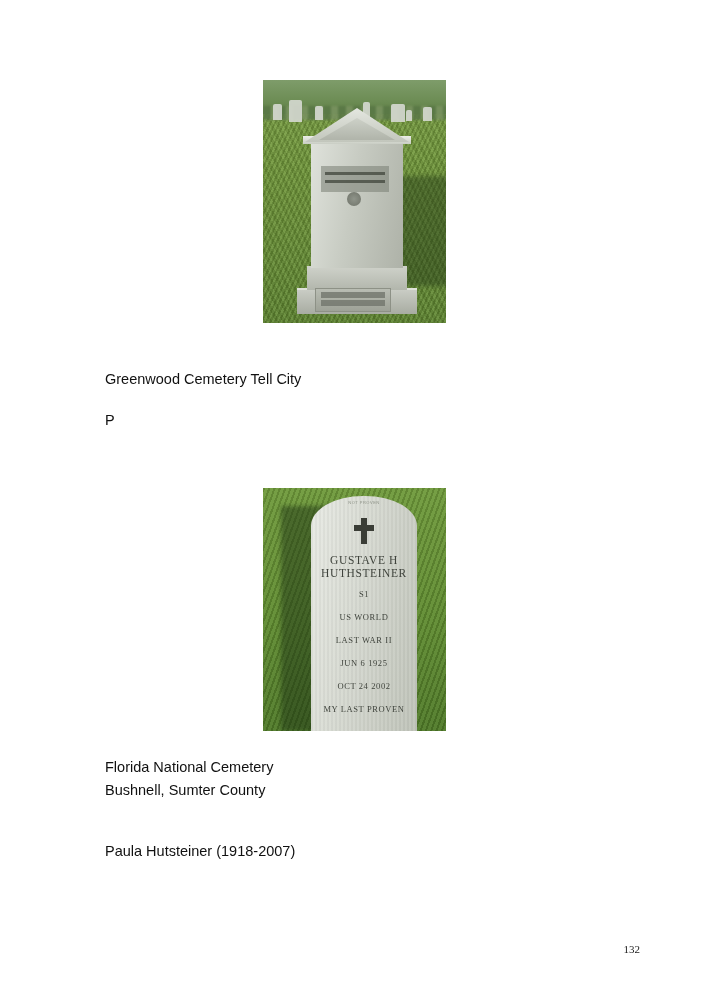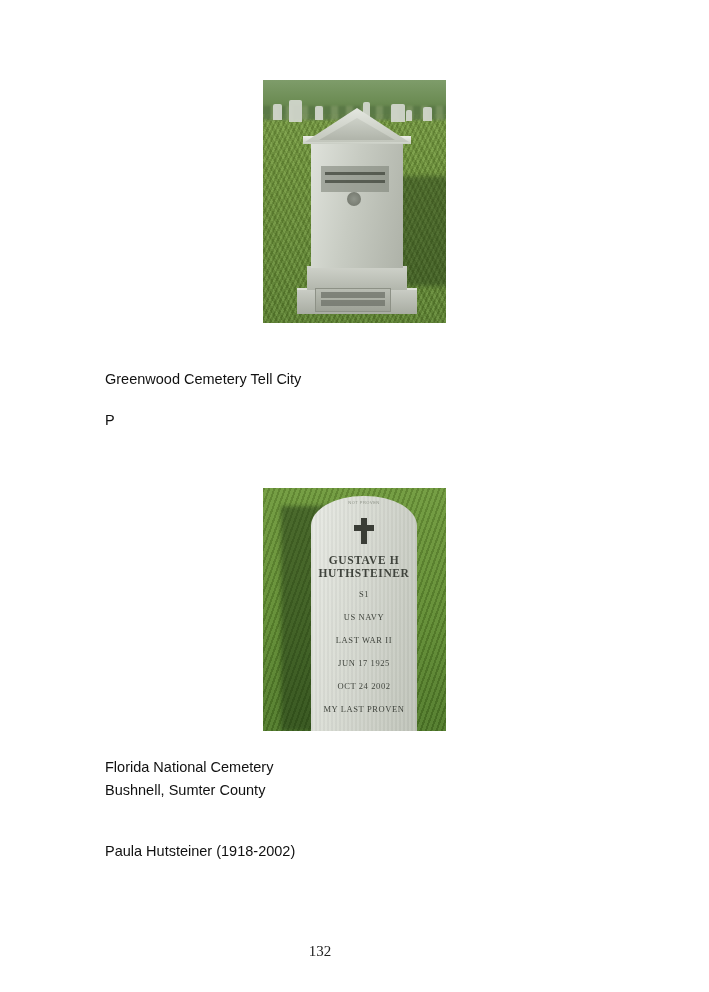--- a/index.html
+++ b/index.html
@@ -251,21 +251,21 @@
     left: 0; right: 0;
     top: 58px;
     text-align: center;
     color: #3f433c;
     font-family: "Liberation Serif", serif;
     letter-spacing: .6px;
   }
   .stone2-text .nm {
     font-size: 11.5px;
     line-height: 12.5px;
-    font-weight: bold;
+    font-weight: normal;
   }
   .stone2-text .sm {
     font-size: 8.5px;
     line-height: 15px;
     margin-top: 8px;
   }
 
   
   .caption {
     position: absolute;
@@ -280,23 +280,23 @@
   #caption-p     { top: 409px; }
   #caption-name1 { top: 449px; }
   #caption-two   { top: 756px; }
   #caption-name2 { top: 840px; }
 
   .page-number {
     position: absolute;
     left: 0;
     right: 0;
     top: 943px;
-    text-align: center;
+    text-align: right;
     font-family: "Liberation Serif", serif;
-    font-size: 15px;
+    font-size: 11px;
     color: #222;
   }
 </style>
 </head>
 <body>
 
 <div class="page">
 
   <div class="figure" id="figure-one">
     <div class="grass"></div>
@@ -332,29 +332,29 @@
     <div class="grass2"></div>
     <div class="stone2-shadow"></div>
     <div class="stone2">
       <div class="stone2-tex"></div>
       <div class="topmark">NOT PROVEN</div>
       <div class="cross"></div>
       <div class="stone2-text">
         <div class="nm">GUSTAVE H</div>
         <div class="nm">HUTHSTEINER</div>
         <div class="sm">S1</div>
-        <div class="sm">US NAVY</div>
+        <div class="sm">US WORLD</div>
         <div class="sm">LAST WAR II</div>
-        <div class="sm">JUN 17 1925</div>
+        <div class="sm">JUN 6 1925</div>
         <div class="sm">OCT 24 2002</div>
         <div class="sm">MY LAST PROVEN</div>
       </div>
     </div>
   </div>
 
   <div class="caption" id="caption-two">Florida National Cemetery
 Bushnell, Sumter County</div>
 
-  <div class="caption" id="caption-name2">Paula Hutsteiner (1918-2002)</div>
+  <div class="caption" id="caption-name2">Paula Hutsteiner (1918-2007)</div>
 
   <div class="page-number">132</div>
 
 </div>
 
 </body></html>

